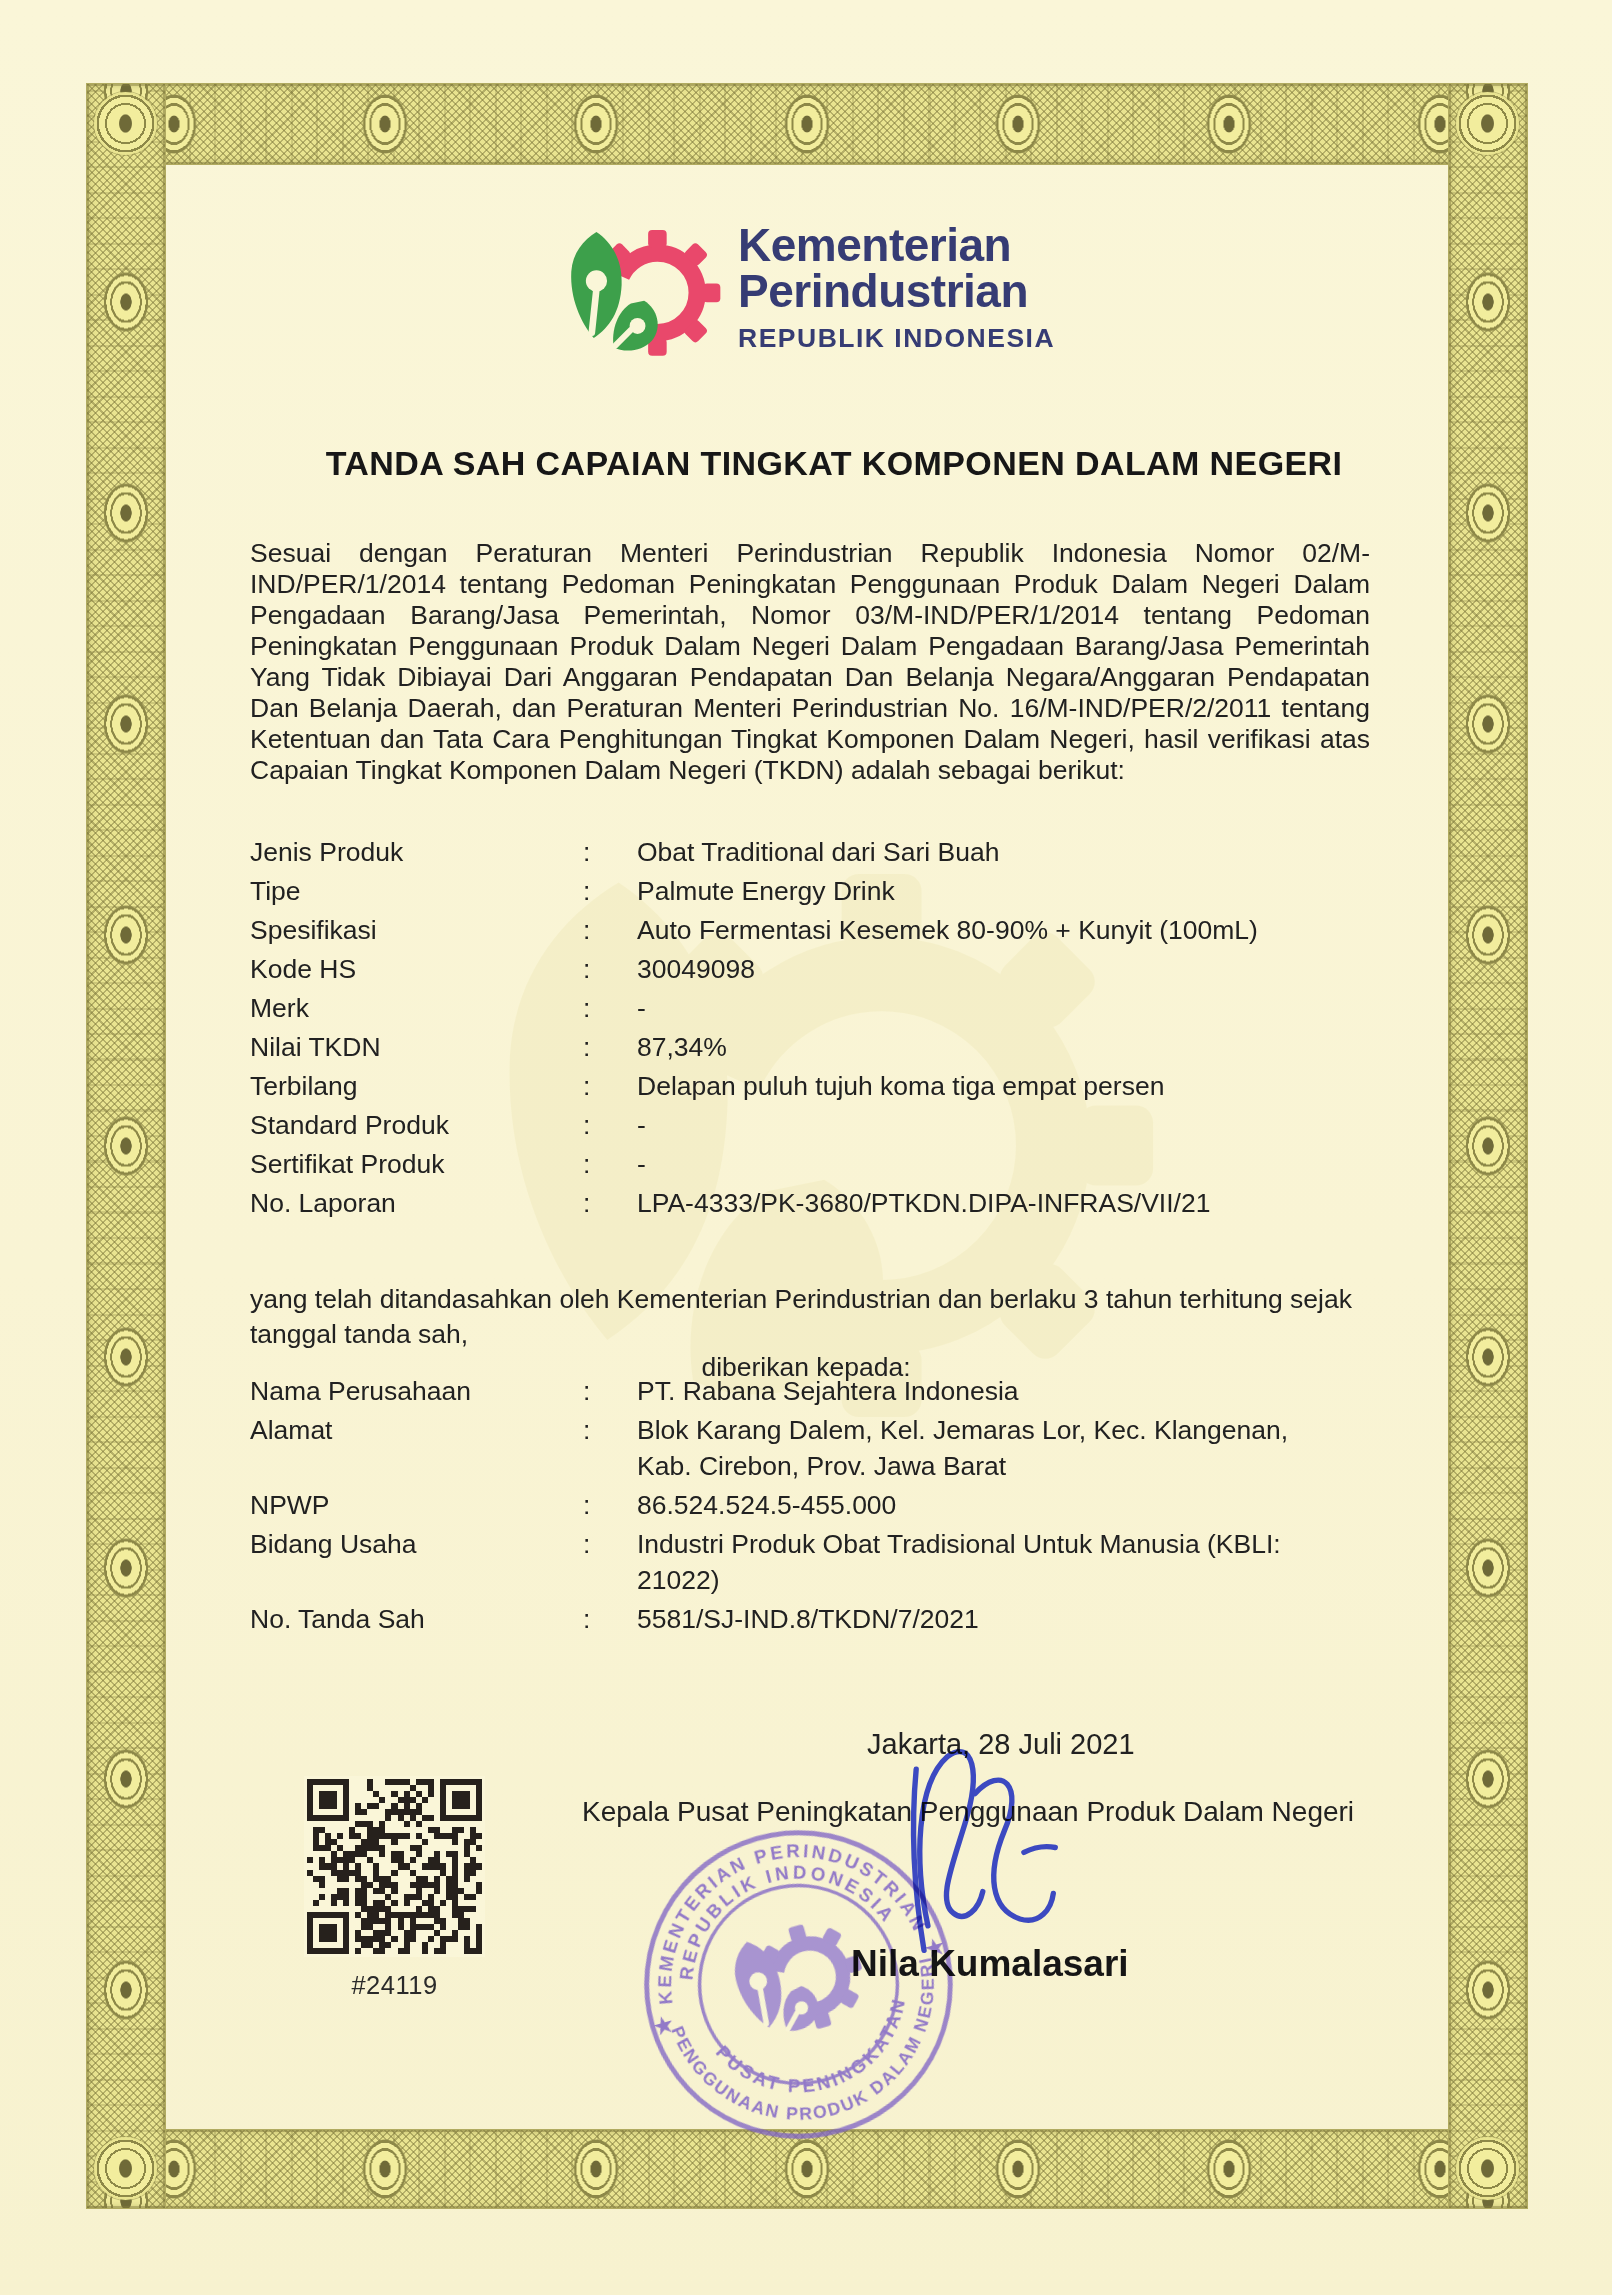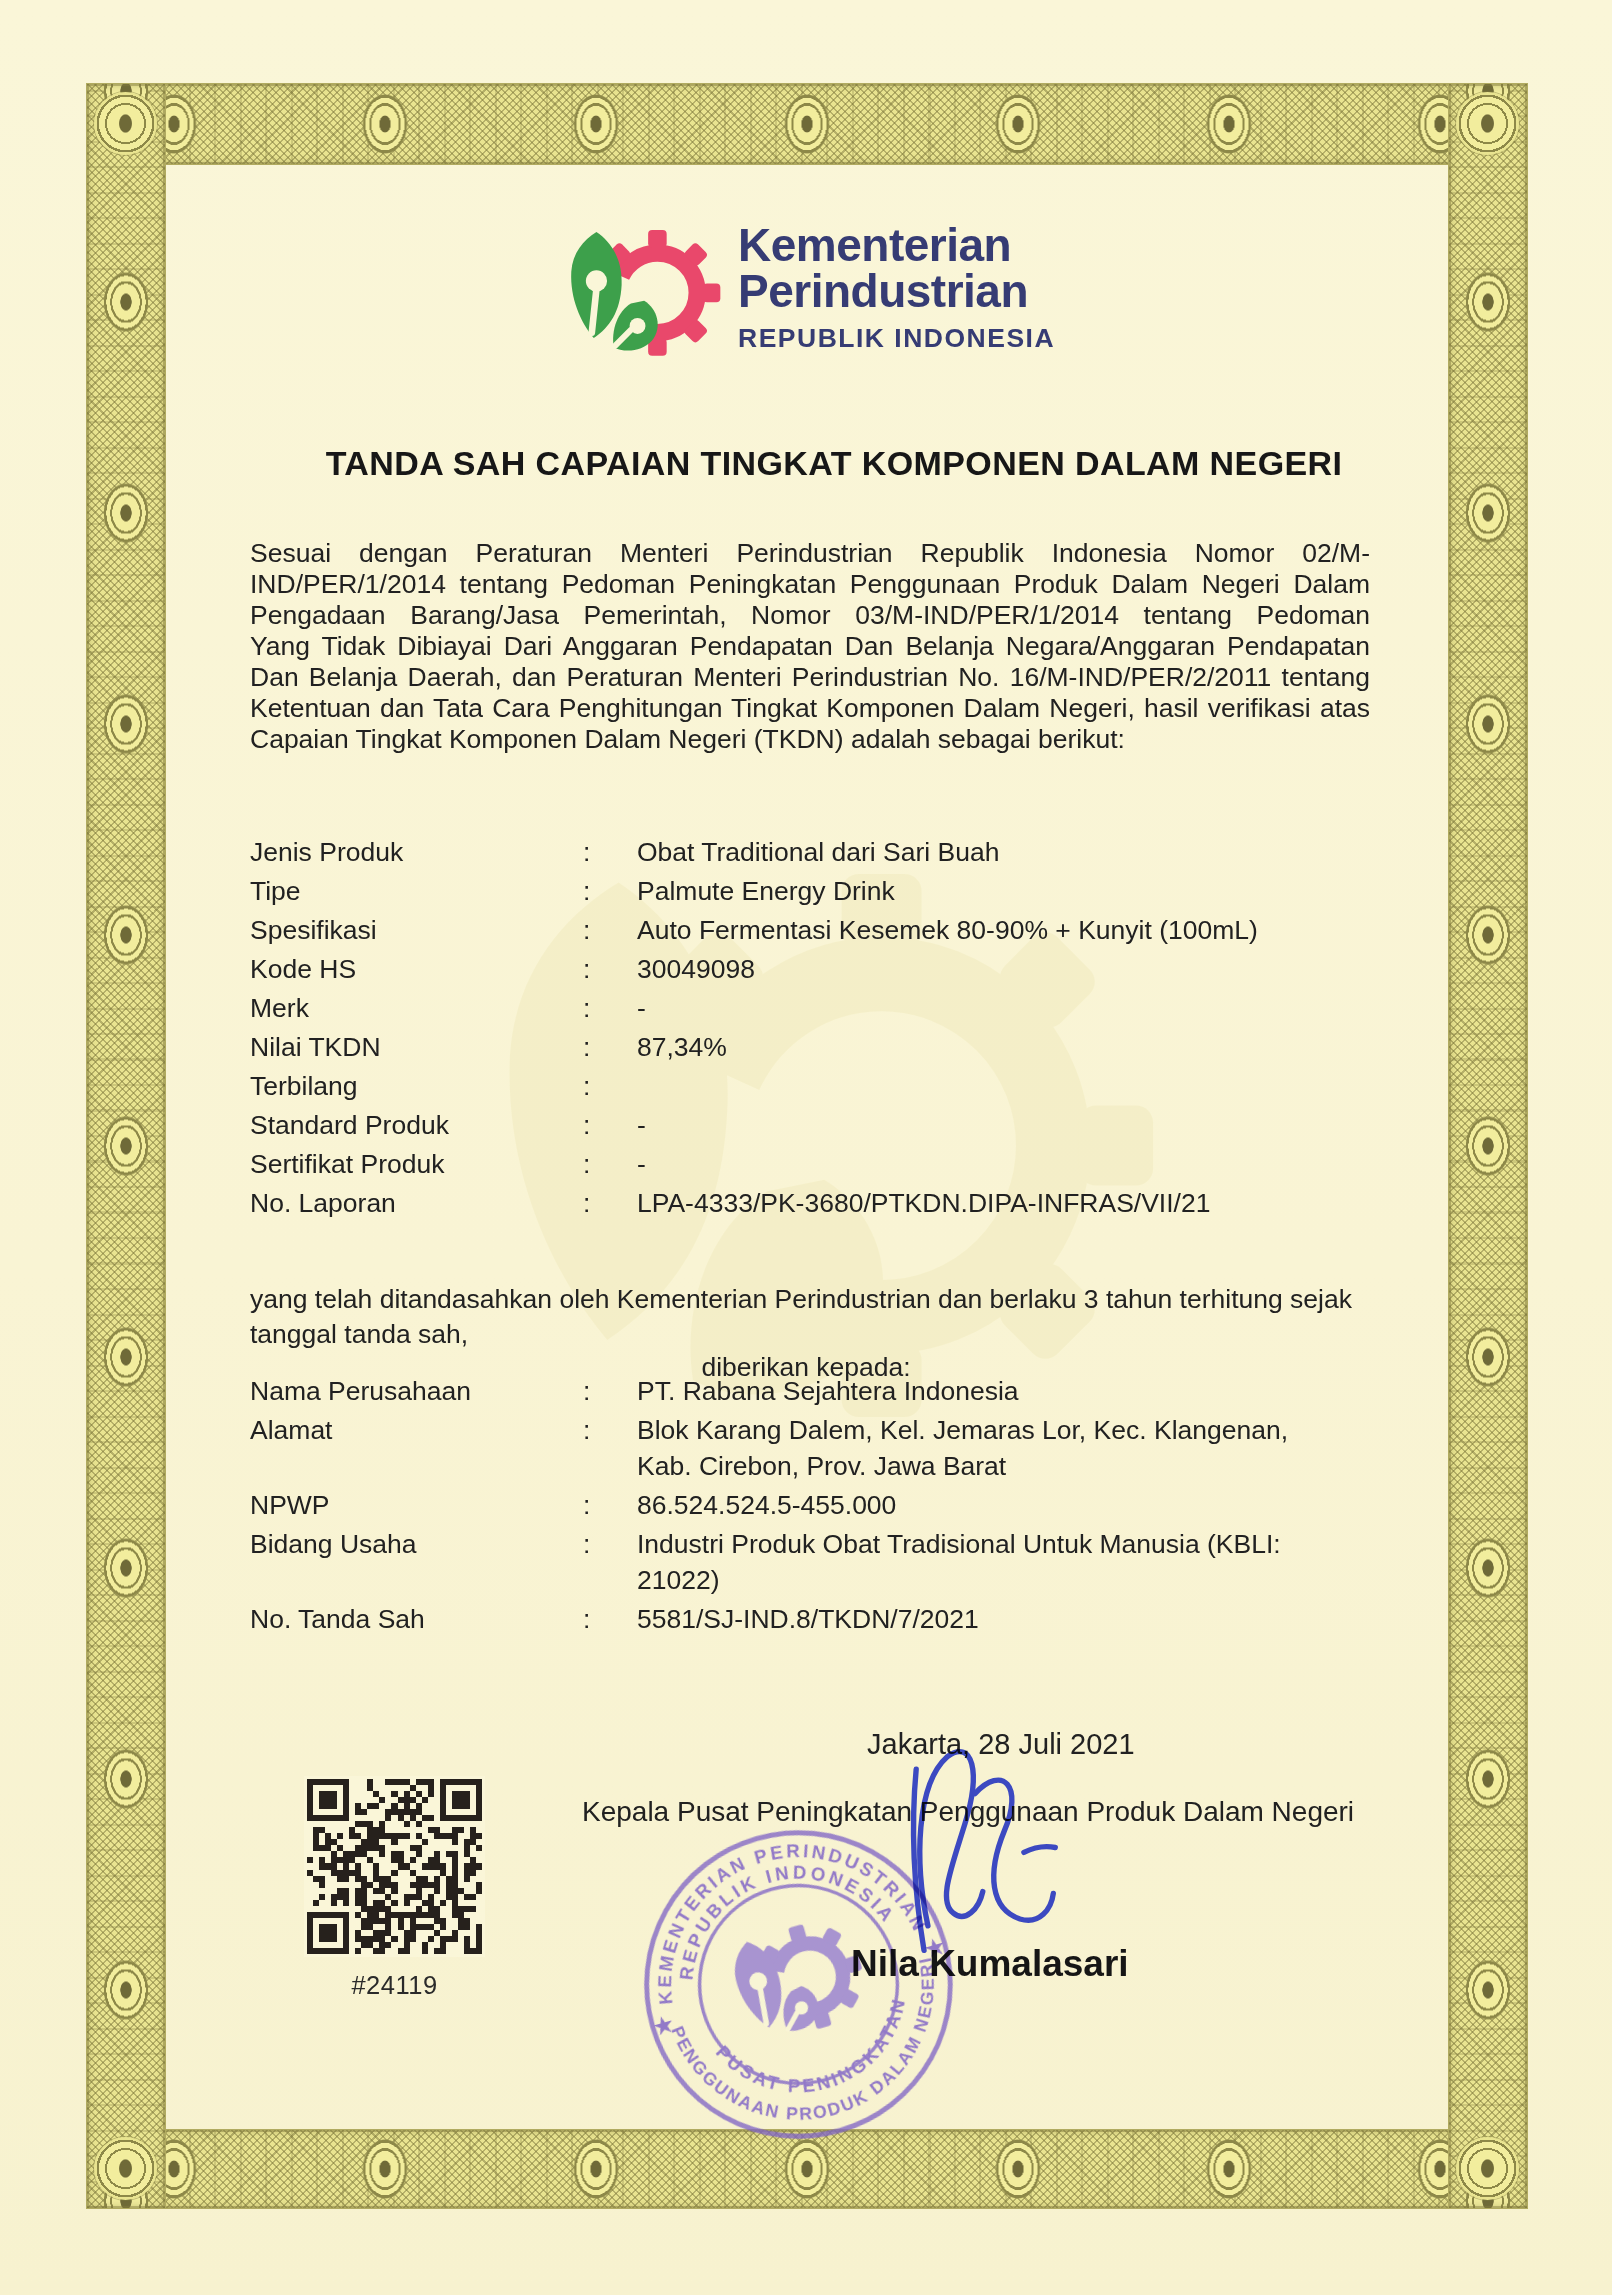--- a/index.html
+++ b/index.html
@@ -140,20 +140,21 @@
       <div class="logo-line">Perindustrian</div>
       <div class="logo-sub">REPUBLIK INDONESIA</div>
     </div>
 
     <div class="doc-title">TANDA SAH CAPAIAN TINGKAT KOMPONEN DALAM NEGERI</div>
 
     <div class="intro">
       <div class="jline">Sesuai dengan Peraturan Menteri Perindustrian Republik Indonesia Nomor 02/M-</div>
       <div class="jline">IND/PER/1/2014 tentang Pedoman Peningkatan Penggunaan Produk Dalam Negeri Dalam</div>
       <div class="jline">Pengadaan Barang/Jasa Pemerintah, Nomor 03/M-IND/PER/1/2014 tentang Pedoman</div>
+      <div class="jline">Peningkatan Penggunaan Produk Dalam Negeri Dalam Pengadaan Barang/Jasa Pemerintah</div>
       <div class="jline">Yang Tidak Dibiayai Dari Anggaran Pendapatan Dan Belanja Negara/Anggaran Pendapatan</div>
       <div class="jline">Dan Belanja Daerah, dan Peraturan Menteri Perindustrian No. 16/M-IND/PER/2/2011 tentang</div>
       <div class="jline">Ketentuan dan Tata Cara Penghitungan Tingkat Komponen Dalam Negeri, hasil verifikasi atas</div>
       <div class="jline jlast">Capaian Tingkat Komponen Dalam Negeri (TKDN) adalah sebagai berikut:</div>
     </div>
 
     <div class="fields fields-product">
       <div class="frow">
           <div class="flabel">Jenis Produk</div>
           <div class="fcolon">:</div>
@@ -180,20 +181,21 @@
           <div class="fvalue">-</div>
         </div>
       <div class="frow">
           <div class="flabel">Nilai TKDN</div>
           <div class="fcolon">:</div>
           <div class="fvalue">87,34%</div>
         </div>
       <div class="frow">
           <div class="flabel">Terbilang</div>
           <div class="fcolon">:</div>
+          <div class="fvalue">Delapan puluh tujuh koma tiga empat persen</div>
         </div>
       <div class="frow">
           <div class="flabel">Standard Produk</div>
           <div class="fcolon">:</div>
           <div class="fvalue">-</div>
         </div>
       <div class="frow">
           <div class="flabel">Sertifikat Produk</div>
           <div class="fcolon">:</div>
           <div class="fvalue">-</div>

